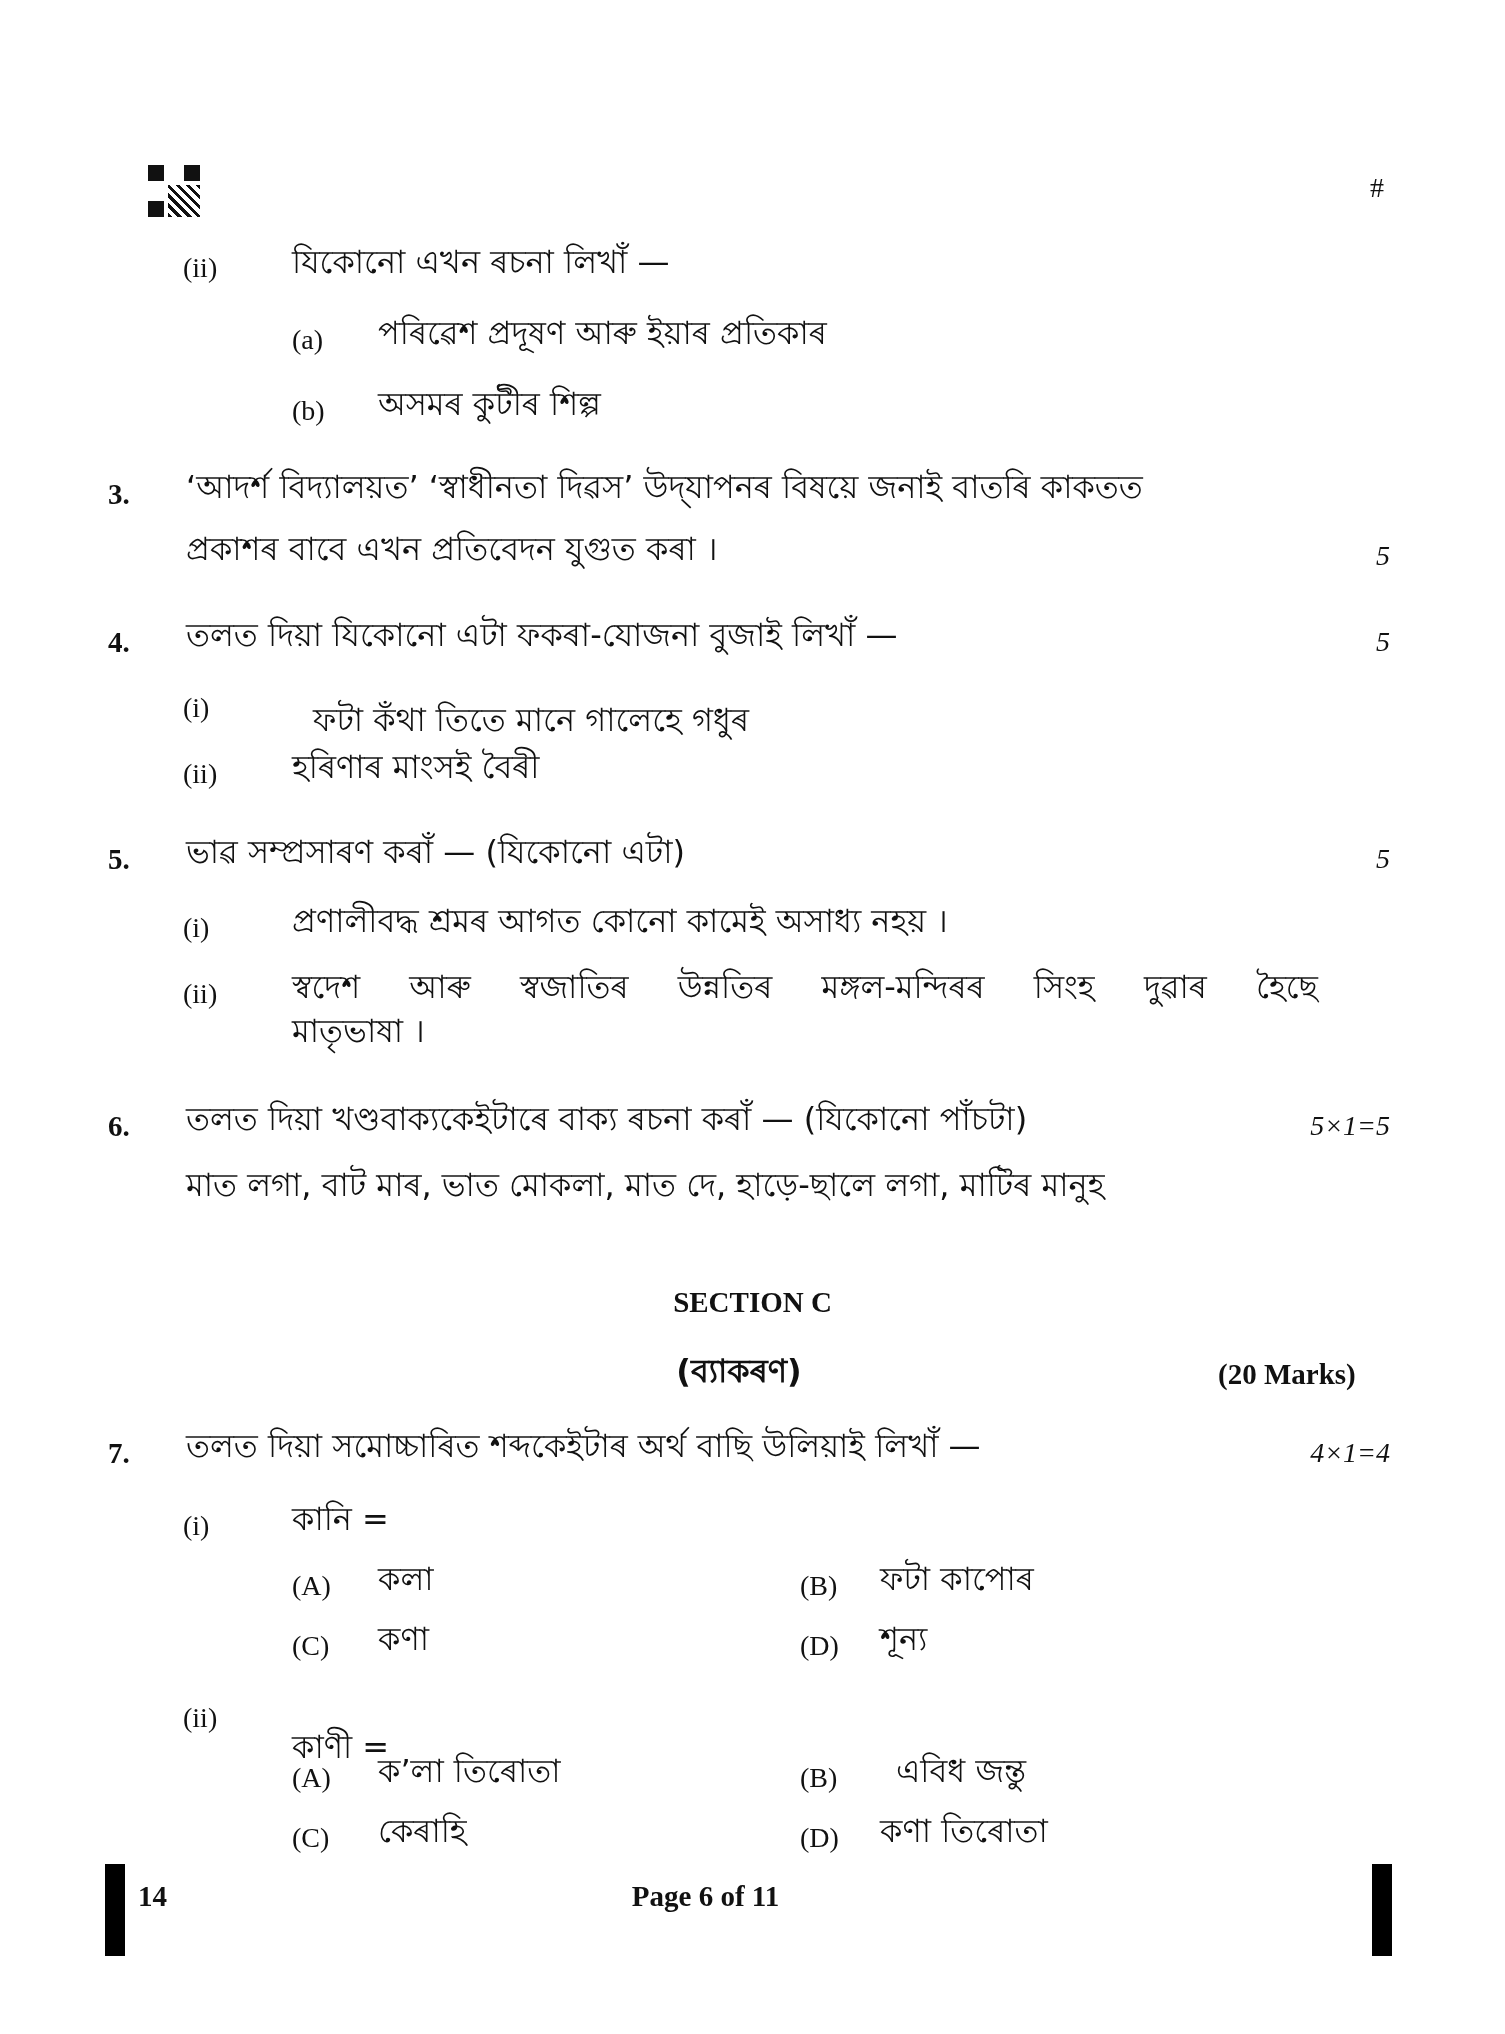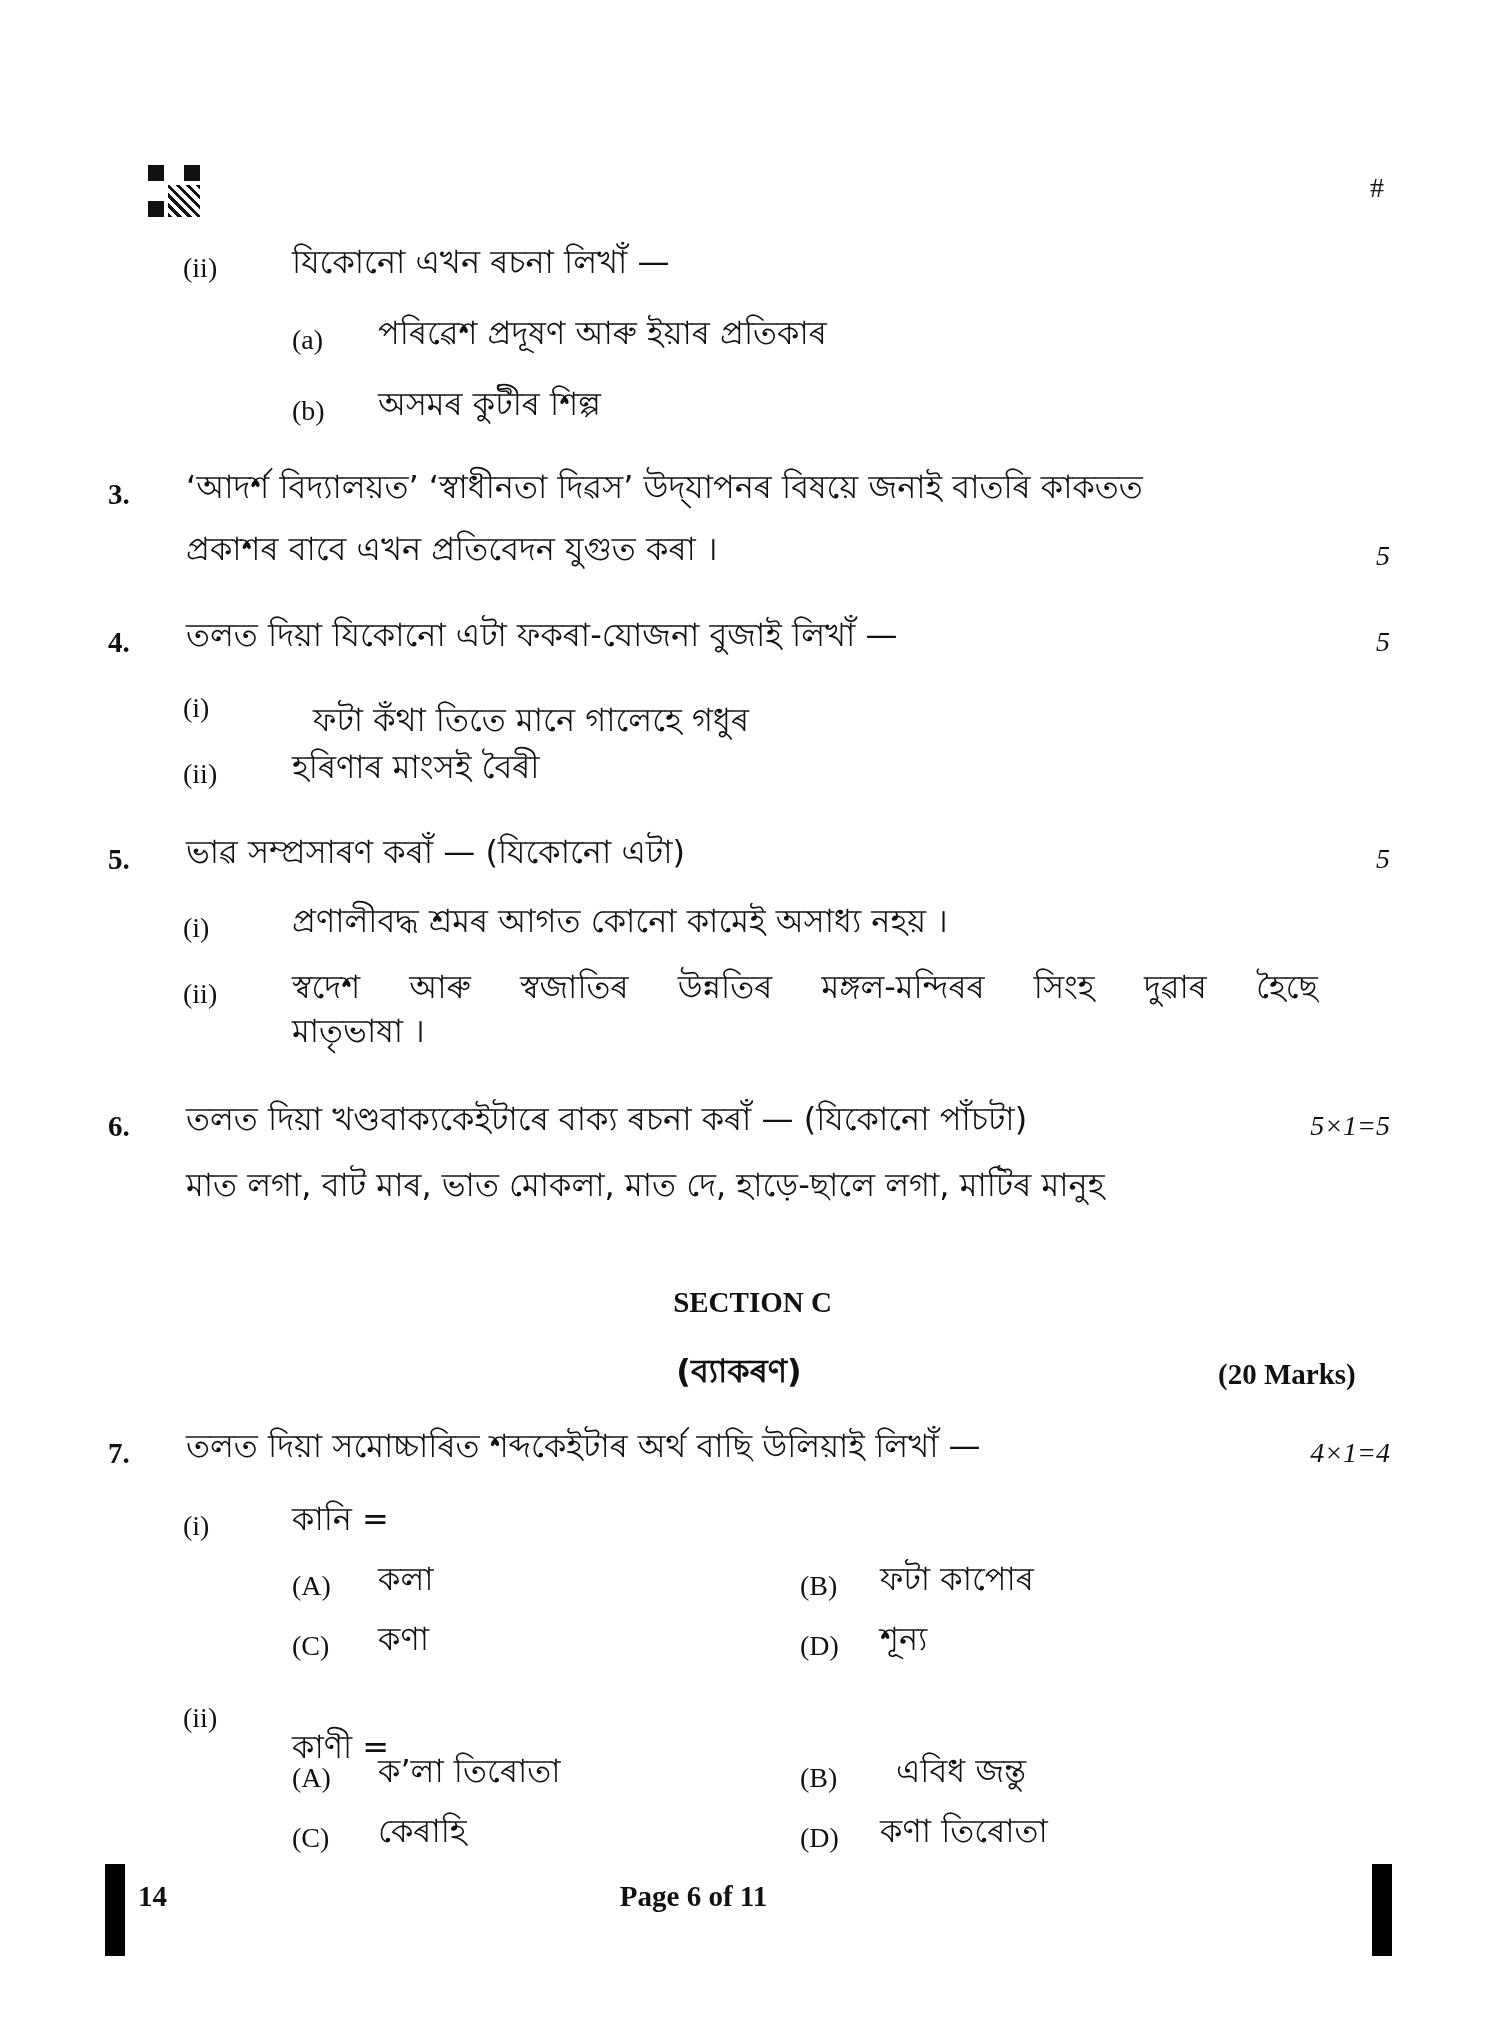--- a/index.html
+++ b/index.html
@@ -94,14 +94,14 @@
 <div class="abs bn" style="left:378px;top:1752px;">ক’লা তিৰোতা</div>
 <div class="abs lbl" style="left:800px;top:1762px;">(B)</div>
 <div class="abs bn" style="left:880px;top:1752px;margin-left:16px;">এবিধ জন্তু</div>
 <div class="abs lbl" style="left:292px;top:1822px;">(C)</div>
 <div class="abs bn" style="left:378px;top:1812px;">কেৰাহি</div>
 <div class="abs lbl" style="left:800px;top:1822px;">(D)</div>
 <div class="abs bn" style="left:880px;top:1812px;">কণা তিৰোতা</div>
 
 <div class="abs bar" style="left:105px;top:1864px;"></div>
 <div class="abs num" style="left:138px;top:1880px;">14</div>
-<div class="abs num center" style="left:0;width:1387px;top:1880px;">Page 6 of 11</div>
+<div class="abs num center" style="left:12px;width:1387px;top:1880px;">Page 6 of 11</div>
 <div class="abs bar" style="left:1372px;top:1864px;"></div>
 
 </body></html>

